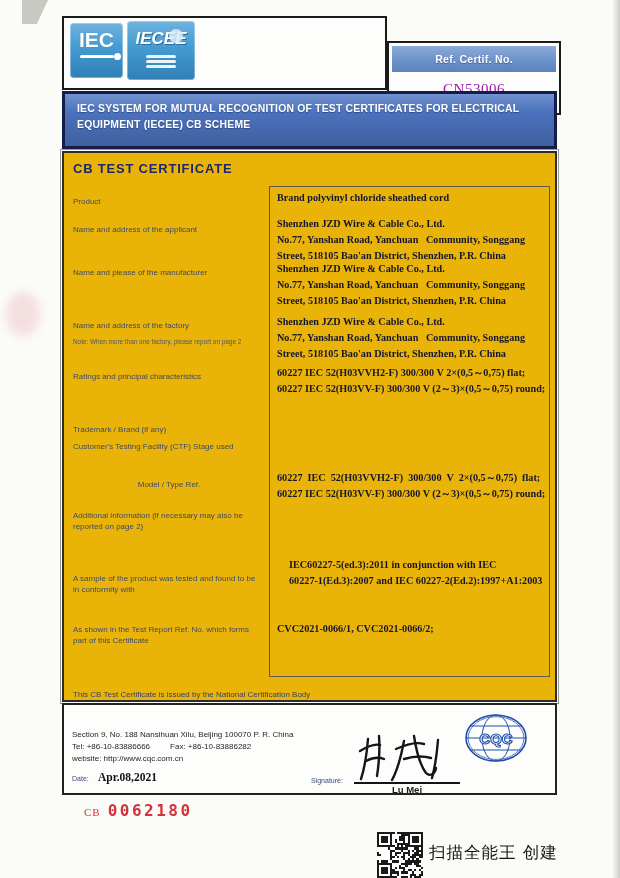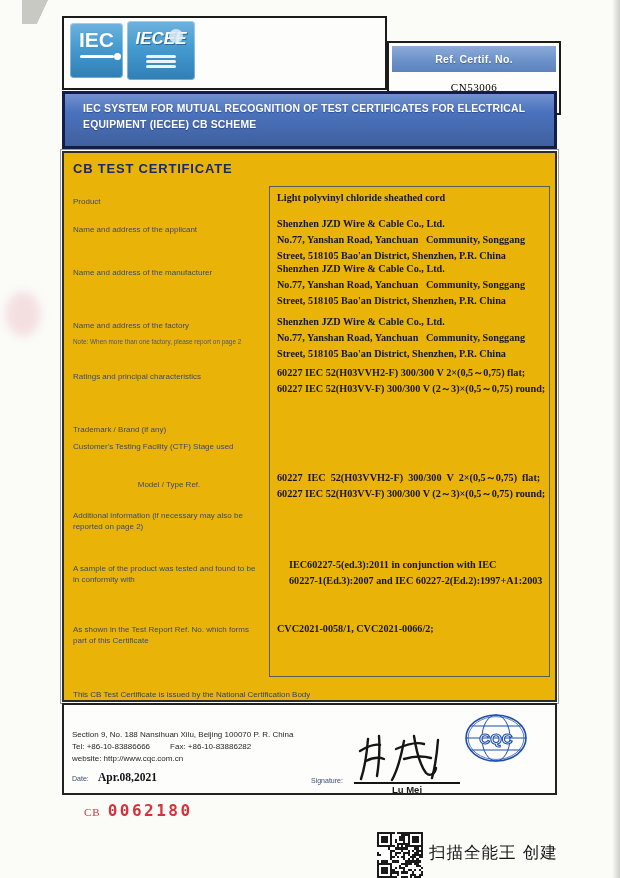--- a/index.html
+++ b/index.html
@@ -25,25 +25,25 @@
   .iec-bar::after{content:"";position:absolute;right:-7px;top:-2px;width:7px;height:7px;border-radius:50%;background:#fff;}
   .iecee-txt{width:100%;text-align:center;margin-top:9px;color:#fff;font-weight:bold;font-style:italic;font-size:17px;line-height:1;text-shadow:1px 1px 0 #256a9c;}
   .iecee-lines{margin:8px auto 0;width:30px;}
   .iecee-lines div{height:2.5px;background:#e9f3fa;margin-bottom:2.5px;border-radius:2px;}
   .iecee-bell{position:absolute;right:12px;top:8px;width:14px;height:14px;border-radius:50%;background:#dcebf7;opacity:.85;}
 
   
   .ref-box{left:387px;top:28px;width:170px;height:70px;background:#fdfdfb;border:2px solid #1b1b1b;margin-top:13px;}
   .ref-bar{position:absolute;left:3px;top:3px;right:3px;height:26px;background:linear-gradient(180deg,#8cabd8 0%,#6a90c9 60%,#5d82bd 100%);display:flex;align-items:center;justify-content:center;}
   .ref-bar span{color:#fff;font-weight:bold;font-size:10.5px;letter-spacing:.3px;text-shadow:0 1px 1px rgba(30,50,100,.5);}
-  .ref-no{position:absolute;left:0;right:0;top:38px;text-align:center;font-family:"Liberation Serif",serif;font-size:11px;color:#000000;letter-spacing:.5px;}
+  .ref-no{position:absolute;left:0;right:0;top:38px;text-align:center;font-family:"Liberation Serif",serif;font-size:15px;color:#a21caf;letter-spacing:.5px;}
 
   
   .banner{left:62px;top:91px;width:495px;height:58px;box-sizing:border-box;border:3px solid #141d4a;background:linear-gradient(180deg,#7292cf 0%,#4a72bd 35%,#40609e 100%);}
-  .banner-text{padding:7px 18px;color:#fff;font-weight:bold;font-size:10.4px;line-height:1.55;letter-spacing:.2px;text-shadow:0 1px 1px rgba(10,20,60,.4);}
+  .banner-text{padding:7px 12px;color:#fff;font-weight:bold;font-size:10.4px;line-height:1.55;letter-spacing:.2px;text-shadow:0 1px 1px rgba(10,20,60,.4);}
 
   
   .body-box{left:62px;top:151px;width:495px;height:551px;box-sizing:border-box;border:2px solid #2c2c2c;outline:1px solid #9a9a96;outline-offset:1px;background:#eab308;}
   .cb-title{position:absolute;left:9px;top:8px;color:#1c2a68;font-weight:bold;font-size:13px;letter-spacing:.8px;}
   .value-box{position:absolute;left:205px;top:33px;width:281px;height:491px;box-sizing:border-box;border:1px solid #5a5a58;}
   .flabel{position:absolute;left:9px;width:192px;font-size:8px;color:#3d4b6b;line-height:1.35;}
   .fnote{position:absolute;left:9px;font-size:6.4px;color:#4a5878;white-space:nowrap;}
   .fvalue{position:absolute;left:213px;font-family:"Liberation Serif",serif;font-weight:bold;font-size:10.2px;color:#14162c;line-height:1.55;}
   .fvalue .vline{white-space:nowrap;}
   .wordsp .vline:first-child{word-spacing:2.5px;}
@@ -100,31 +100,31 @@
 <div class="abs banner">
   <div class="banner-text">IEC SYSTEM FOR MUTUAL RECOGNITION OF TEST CERTIFICATES FOR ELECTRICAL EQUIPMENT (IECEE) CB SCHEME</div>
 </div>
 
 <div class="abs body-box">
   <div class="cb-title">CB TEST CERTIFICATE</div>
   <div class="value-box"></div>
 
   <div class="flabel" style="top:44px;">Product</div>
   <div class="fvalue" style="top:37px;">
-    <div class="vline">Light polyvinyl chloride sheathed cord</div>
+    <div class="vline">Brand polyvinyl chloride sheathed cord</div>
   </div>
 
   <div class="flabel" style="top:72px;">Name and address of the applicant</div>
   <div class="fvalue" style="top:63px;">
     <div class="vline">Shenzhen JZD Wire &amp; Cable Co., Ltd.</div>
     <div class="vline">No.77, Yanshan Road, Yanchuan&nbsp;&nbsp;&nbsp;Community, Songgang</div>
     <div class="vline">Street, 518105 Bao'an District, Shenzhen, P.R. China</div>
   </div>
 
-  <div class="flabel" style="top:115px;">Name and address of the manufacturer</div>
+  <div class="flabel" style="top:115px;">Name and please of the manufacturer</div>
   <div class="fvalue" style="top:108px;">
     <div class="vline">Shenzhen JZD Wire &amp; Cable Co., Ltd.</div>
     <div class="vline">No.77, Yanshan Road, Yanchuan&nbsp;&nbsp;&nbsp;Community, Songgang</div>
     <div class="vline">Street, 518105 Bao'an District, Shenzhen, P.R. China</div>
   </div>
 
   <div class="flabel" style="top:168px;">Name and address of the factory</div>
   <div class="fnote" style="top:185px;">Note: When more than one factory, please report on page 2</div>
   <div class="fvalue" style="top:161px;">
     <div class="vline">Shenzhen JZD Wire &amp; Cable Co., Ltd.</div>
@@ -143,29 +143,29 @@
   <div class="flabel" style="top:289px;">Customer's Testing Facility (CTF) Stage used</div>
 
   <div class="flabel" style="top:327px;text-align:center;">Model / Type Ref.</div>
   <div class="fvalue wordsp" style="top:317px;">
     <div class="vline">60227 IEC 52(H03VVH2-F) 300/300 V 2×(0,5～0,75) flat;</div>
     <div class="vline">60227 IEC 52(H03VV-F) 300/300 V (2～3)×(0,5～0,75) round;</div>
   </div>
 
   <div class="flabel" style="top:358px;">Additional information (if necessary may also be reported on page 2)</div>
 
-  <div class="flabel" style="top:411px;width:186px;">A sample of the product was tested and found to be in conformity with</div>
+  <div class="flabel" style="top:421px;width:186px;">A sample of the product was tested and found to be in conformity with</div>
   <div class="fvalue" style="top:404px;margin-left:12px;">
     <div class="vline">IEC60227-5(ed.3):2011 in conjunction with IEC</div>
     <div class="vline">60227-1(Ed.3):2007 and IEC 60227-2(Ed.2):1997+A1:2003</div>
   </div>
 
   <div class="flabel" style="top:472px;width:176px;">As shown in the Test Report Ref. No. which forms part of this Certificate</div>
   <div class="fvalue" style="top:468px;">
-    <div class="vline">CVC2021-0058/1, CVC2021-0066/2;</div>
+    <div class="vline">CVC2021-0066/1, CVC2021-0066/2;</div>
   </div>
 
   <div class="issuer">This CB Test Certificate is issued by the National Certification Body</div>
 </div>
 
 <div class="abs ncb-box">
   <div class="ncb-line" style="top:25px;">Section 9, No. 188 Nansihuan Xilu, Beijing 100070 P. R. China</div>
   <div class="ncb-line" style="top:37px;">
     <span style="margin-right:20px;">Tel: +86-10-83886666</span><span>Fax: +86-10-83886282</span>
   </div>

